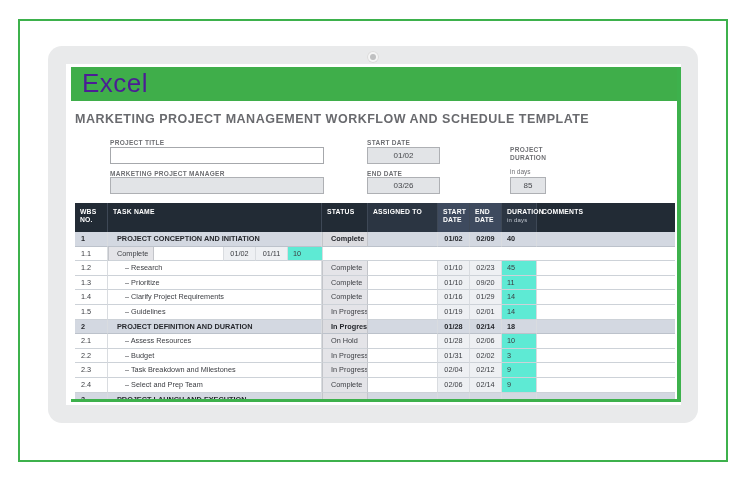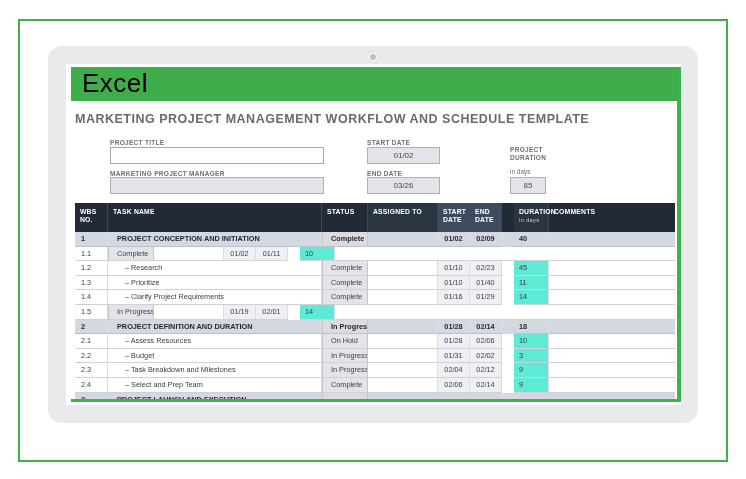--- a/index.html
+++ b/index.html
@@ -10,42 +10,42 @@
 
   .device { position:absolute; left:48px; top:46px; width:650px; height:377px; background:#e9eaeb; border-radius:14px; }
   .camera { position:absolute; left:319px; top:5px; width:12px; height:12px; border-radius:50%; background:#f5f5f5; box-shadow: inset 0 0 0 1px #dcdcdc; }
   .camera i { position:absolute; left:3px; top:3px; width:6px; height:6px; border-radius:50%; background:#bfc0c1; display:block; }
 
   .screen { position:absolute; left:18px; top:18px; width:615px; height:341px; background:#ffffff; overflow:hidden; }
   .content { position:absolute; left:5px; top:3px; width:610px; height:335px; background:#ffffff;
              border-right:4px solid var(--green-border); border-bottom:3px solid var(--green-border); overflow:hidden; }
 
   .excel-bar { height:34px; background:var(--green); }
-  .excel-bar span { display:inline-block; color:#000000; font-size:26px; font-weight:400; line-height:33px; padding-left:11px; letter-spacing:0.5px; }
+  .excel-bar span { display:inline-block; color:#4c1d95; font-size:26px; font-weight:400; line-height:33px; padding-left:11px; letter-spacing:0.5px; }
 
   .page-title { position:absolute; left:4px; top:45px; font-size:12.5px; font-weight:bold; color:#696a6e; letter-spacing:0.5px; white-space:nowrap; }
 
   .lbl { position:absolute; font-size:6.5px; font-weight:bold; color:#6e6f73; letter-spacing:0.3px; white-space:nowrap; }
   .inp { position:absolute; height:17px; border:1px solid #a6a8ac; background:#fff; font-size:8px; color:#46484c; line-height:15px; }
   .inp.gray { background:#e2e4e7; border-color:#aeb0b4; }
   .inp.center { text-align:center; }
 
   .lbl-2line { line-height:8px; }
   .in-days { position:absolute; font-size:6.5px; font-weight:normal; color:#6e6f73; }
 
   .table { position:absolute; left:4px; top:136px; width:600px; }
   .thead { display:flex; height:29px; background:var(--hdr-dark); color:#ffffff; }
   .th { font-size:6.8px; font-weight:bold; letter-spacing:0.2px; padding:5px 0 0 5px; border-right:1px solid #3e4856; line-height:7.5px; }
   .th .sub { font-weight:normal; font-size:6px; color:#c3c8d1; }
   .th.mid { background:var(--hdr-mid); }
   .th.semi { background:var(--hdr-semi); }
   .th:last-child { border-right:none; }
 
   .c-wbs{width:33px;} .c-task{width:214px;} .c-status{width:46px;} .c-assigned{width:70px;}
-  .c-start{width:32px;} .c-end{width:32px;} .c-dur{width:35px;margin-left:12px;} .c-comments{width:138px; flex:1;}
+  .c-start{width:32px;} .c-end{width:32px;} .c-dur{width:35px;} .c-comments{width:138px; flex:1;}
 
   .row { display:flex; height:14.6px; line-height:13.8px; font-size:7.3px; color:#3b3d42; background:#fff; }
   .cell { border-right:1px solid #d9dce0; border-bottom:1px solid #cdd2d8; overflow:hidden; white-space:nowrap; }
   .cell:last-child { border-right:none; }
   .cell.wbs { padding-left:6px; }
   .cell.task { padding-left:9px; }
   .cell.task.sub { padding-left:17px; }
   .cell.status { padding-left:8px; background:#e4e4e8; border-left:1px solid #c3c5ca; border-right:1px solid #c3c5ca; }
   .cell.date { text-align:center; background:#eef0f3; }
   .cell.dur { padding-left:5px; background:#5eead4; }
@@ -142,36 +142,37 @@
                 <div class="cell date c-end">02/23</div>
                 <div class="cell dur c-dur">45</div>
                 <div class="cell comments c-comments"></div>
               </div>
               <div class="row">
                 <div class="cell wbs c-wbs">1.3</div>
                 <div class="cell task c-task sub">– Prioritize</div>
                 <div class="cell status c-status">Complete</div>
                 <div class="cell assigned c-assigned"></div>
                 <div class="cell date c-start">01/10</div>
-                <div class="cell date c-end">01/40</div>
+                <div class="cell date c-end">09/20</div>
                 <div class="cell dur c-dur">11</div>
                 <div class="cell comments c-comments"></div>
               </div>
               <div class="row">
                 <div class="cell wbs c-wbs">1.4</div>
                 <div class="cell task c-task sub">– Clarify Project Requirements</div>
                 <div class="cell status c-status">Complete</div>
                 <div class="cell assigned c-assigned"></div>
                 <div class="cell date c-start">01/16</div>
                 <div class="cell date c-end">01/29</div>
                 <div class="cell dur c-dur">14</div>
                 <div class="cell comments c-comments"></div>
               </div>
               <div class="row">
                 <div class="cell wbs c-wbs">1.5</div>
+                <div class="cell task c-task sub">– Guidelines</div>
                 <div class="cell status c-status">In Progress</div>
                 <div class="cell assigned c-assigned"></div>
                 <div class="cell date c-start">01/19</div>
                 <div class="cell date c-end">02/01</div>
                 <div class="cell dur c-dur">14</div>
                 <div class="cell comments c-comments"></div>
               </div>
               <div class="row section">
                 <div class="cell wbs c-wbs">2</div>
                 <div class="cell task c-task">PROJECT DEFINITION AND DURATION</div>

